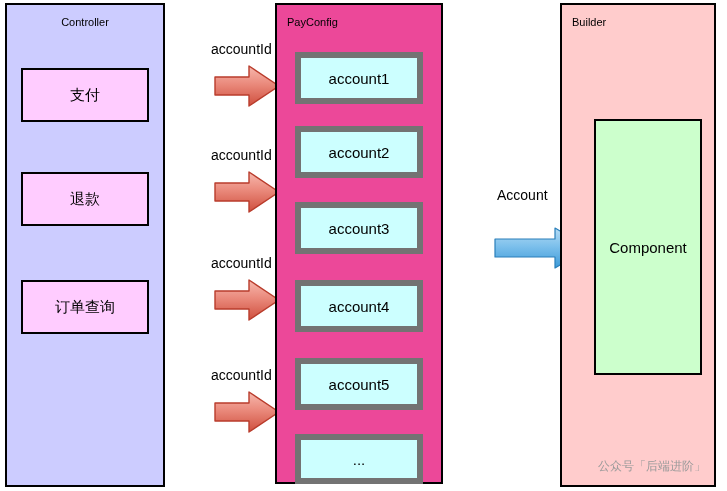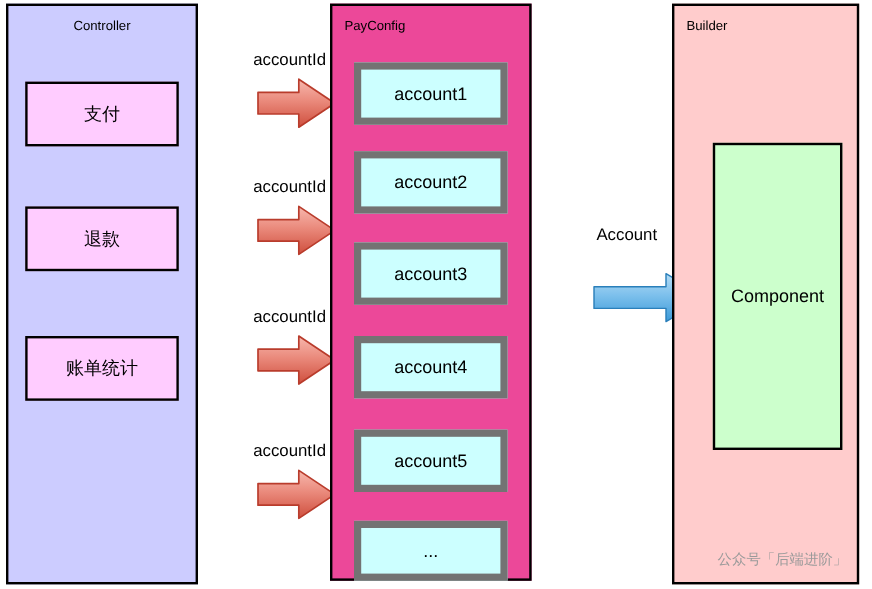--- a/index.html
+++ b/index.html
@@ -156,21 +156,21 @@
   <div class="panel" id="controller-panel">
     <div class="panel-title" id="controller-title">Controller</div>
 
     <div class="ctrl-box" style="top:63px">
       <span>支付</span>
     </div>
     <div class="ctrl-box" style="top:167px">
       <span>退款</span>
     </div>
     <div class="ctrl-box" style="top:275px">
-      <span>账单统计</span>
+      <span>订单查询</span>
     </div>
   </div>
 
   <div class="arrow-group" style="left:183px; top:42px; width:80px; height:70px">
     <div class="arrow-label" style="left:0; top:0">accountId</div>
     <svg class="arrow-svg" style="left:2px; top:22px" width="72" height="44" viewBox="0 0 72 44">
       <defs>
         <linearGradient id="redgrad1" x1="0" y1="0" x2="0" y2="1">
           <stop offset="0%" stop-color="#f7b8ae"></stop>
           <stop offset="45%" stop-color="#ea8a7c"></stop>

